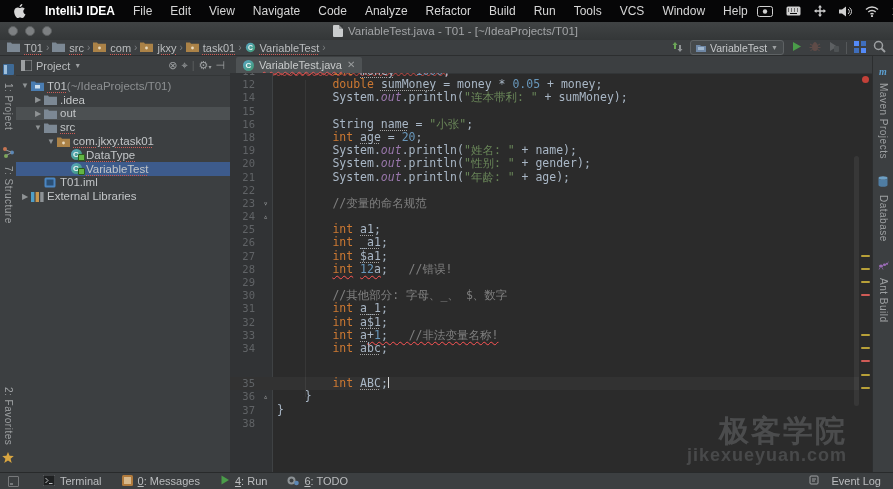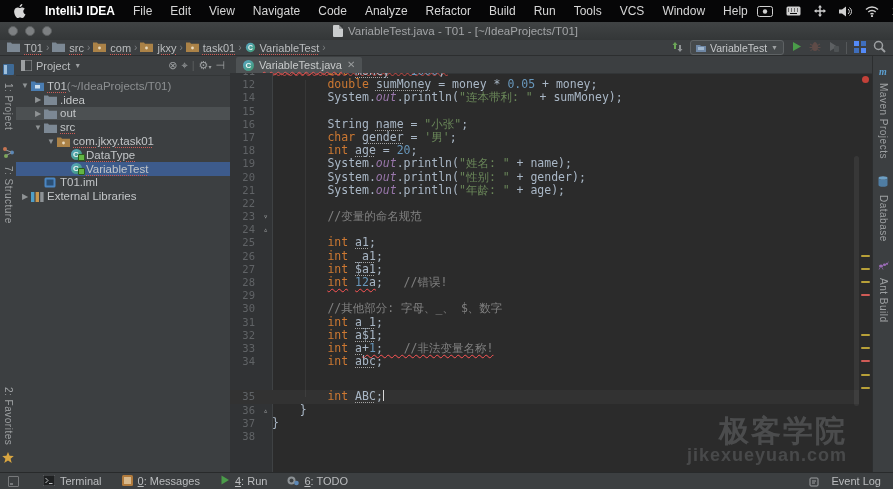--- a/index.html
+++ b/index.html
@@ -70,21 +70,21 @@
   .tab-label{text-decoration:underline wavy #e05555;text-decoration-thickness:1px;text-underline-offset:2px;}
   .tab-close{color:#9a9d9e;font-size:10px;line-height:1;}
   .editor-body{position:absolute;left:0;right:14px;top:17px;bottom:0;overflow:hidden;}
   .gutter-bg{position:absolute;left:0;top:0;bottom:0;width:42px;background:#313335;border-right:1px solid #3f4244;}
   .lines-wrap{position:relative;margin-top:-8px;font-family:"DejaVu Sans Mono",monospace;font-size:11.5px;}
   .row{display:flex;height:13.2px;line-height:13.2px;position:relative;}
   .row.current{background:#323232;margin-top:22px;}
   .gut{width:42px;flex:none;text-align:right;padding-right:17px;box-sizing:border-box;color:#606366;
        font-size:10.5px;position:relative;}
   .gut .fold{position:absolute;right:4px;top:0;color:#9da0a2;font-size:8px;}
-  .code{white-space:pre;}
+  .code{white-space:pre;padding-left:5px;}
   .tk-k{color:#cc7832;}.tk-n{color:#6897bb;}.tk-s{color:#6a8759;}.tk-c{color:#808080;}
   .tk-o{color:#9876aa;font-style:italic;}.tk-d{color:#a9b7c6;}
   .u-red{text-decoration:underline wavy #ff5555;text-decoration-thickness:1px;text-underline-offset:2px;}
   .u-dot{text-decoration:underline dotted #a3a3a3;text-underline-offset:2px;text-decoration-thickness:1px;}
   .caret{display:inline-block;width:1.5px;height:11px;background:#d8d8d8;vertical-align:-1px;}
   .indent-guide{position:absolute;left:75px;width:1px;background:rgba(255,255,255,.06);}
   .squiggle-artifact{position:absolute;left:8px;top:16px;pointer-events:none;}
   
   .estripe{position:absolute;right:0;top:17px;bottom:0;width:14px;}
   .estripe .filedot{position:absolute;left:3px;top:3px;width:7px;height:7px;border-radius:50%;background:#c34139;}
@@ -94,21 +94,21 @@
   .sb-thumb{position:absolute;right:14px;top:100px;height:250px;width:5px;background:rgba(255,255,255,.06);border-radius:3px;}
   
   .watermark{position:absolute;right:26px;bottom:6px;text-align:right;pointer-events:none;}
   .wm1{font-size:30px;font-weight:bold;color:rgba(190,196,199,.22);letter-spacing:2px;line-height:1;}
   .wm2{font-size:18px;font-weight:bold;color:rgba(190,196,199,.20);letter-spacing:1px;line-height:1.1;}
   
   .statusbar{position:absolute;left:0;bottom:0;width:893px;height:17px;background:#3c3f41;border-top:1px solid #282a2b;
              display:flex;align-items:center;font-size:11px;color:#bbbdbf;padding:0 8px;box-sizing:border-box;gap:20px;}
   .sb-item{display:flex;align-items:center;gap:5px;cursor:default;}
   .sb-item u{text-decoration:underline;text-underline-offset:1px;}
-  .sb-right{margin-left:auto;display:flex;align-items:flex-end;gap:12px;padding-right:4px;}
+  .sb-right{margin-left:auto;display:flex;align-items:flex-start;gap:12px;padding-right:4px;}
   .corner-ic{width:9px;height:9px;border:1px solid #77797b;border-radius:1px;margin-right:4px;position:relative;}
   .corner-ic::after{content:"";position:absolute;left:1px;bottom:1px;width:3px;height:2px;background:#77797b;}
 </style>
 </head>
 <body>
 
 <div class="screen">
 
   <div class="menubar">
     <span class="apple">
@@ -416,24 +416,20 @@
               <div class="gut">14</div>
               <div class="code"><span class="tk-d">        </span><span class="tk-d">System.</span><span class="tk-o">out</span><span class="tk-d">.println(</span><span class="tk-s">"连本带利: "</span><span class="tk-d"> + sumMoney);</span></div>
             </div>
             <div class="row">
               <div class="gut">15</div>
               <div class="code"></div>
             </div>
             <div class="row">
               <div class="gut">16</div>
               <div class="code"><span class="tk-d">        </span><span class="tk-d">String </span><span class="tk-d u-dot">name</span><span class="tk-d"> = </span><span class="tk-s">"小张"</span><span class="tk-d">;</span></div>
-            </div>
-            <div class="row">
-              <div class="gut">17</div>
-              <div class="code"><span class="tk-d">        </span><span class="tk-k">char</span><span class="tk-d"> </span><span class="tk-d u-dot">gender</span><span class="tk-d"> = </span><span class="tk-s">'男'</span><span class="tk-d">;</span></div>
             </div>
             <div class="row">
               <div class="gut">18</div>
               <div class="code"><span class="tk-d">        </span><span class="tk-k">int</span><span class="tk-d"> </span><span class="tk-d u-dot">age</span><span class="tk-d"> = </span><span class="tk-n">20</span><span class="tk-d">;</span></div>
             </div>
             <div class="row">
               <div class="gut">19</div>
               <div class="code"><span class="tk-d">        </span><span class="tk-d">System.</span><span class="tk-o">out</span><span class="tk-d">.println(</span><span class="tk-s">"姓名: "</span><span class="tk-d"> + name);</span></div>
             </div>
             <div class="row">

